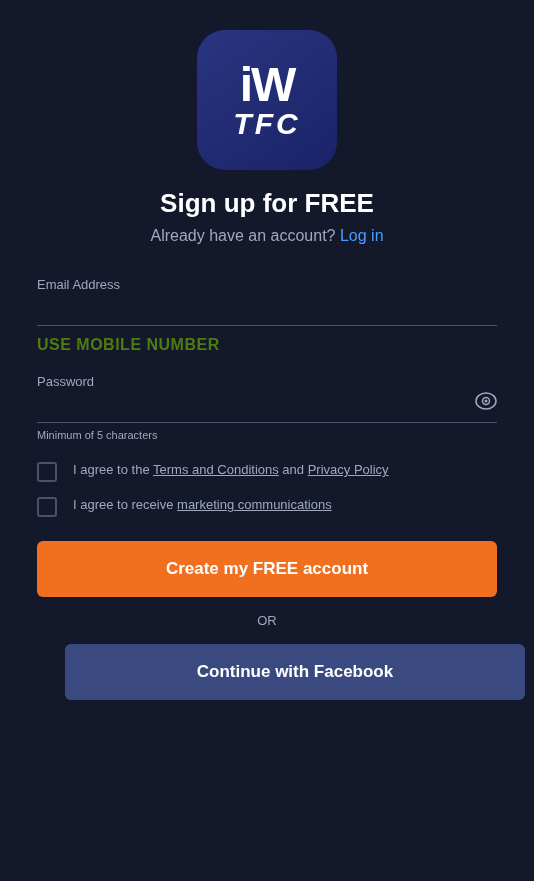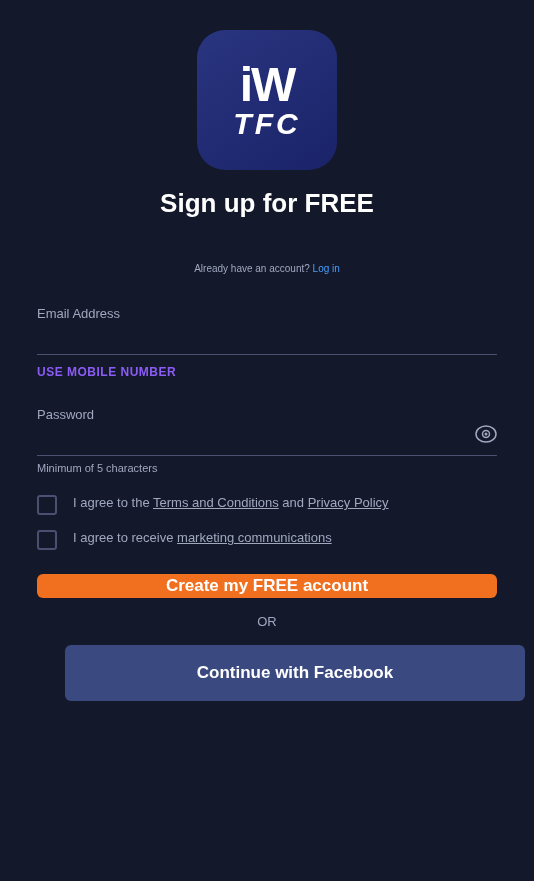--- a/index.html
+++ b/index.html
@@ -55,25 +55,24 @@
 
     .title {
       font-size: 26px;
       font-weight: 700;
       color: white;
       margin-bottom: 8px;
       text-align: center;
     }
 
     .subtitle {
-      font-size: 10px;
+      font-size: 16px;
       color: #a0a8c0;
       margin-bottom: 32px;
       text-align: right;
-      margin-top: 36px;
     }
 
     .subtitle a {
       color: #4a9eff;
       text-decoration: none;
     }
 
     
     .form-section {
       width: 100%;
@@ -110,26 +109,26 @@
     .eye-icon {
       position: absolute;
       right: 0;
       bottom: 8px;
       color: #a0a8c0;
       cursor: pointer;
       font-size: 18px;
     }
 
     .use-mobile {
-      color: #8b5cf6;
-      font-size: 12px;
+      color: #4d7c0f;
+      font-size: 16px;
       font-weight: 700;
       letter-spacing: 0.5px;
       cursor: pointer;
-      margin: 10px 0 28px;
+      margin: 10px 0 20px;
       display: block;
     }
 
     .hint-text {
       font-size: 11px;
       color: #a0a8c0;
       margin-top: 6px;
       margin-bottom: 16px;
     }
 
@@ -174,21 +173,21 @@
     }
 
     .checkbox-label a {
       color: #a0a8c0;
       text-decoration: underline;
     }
 
     
     .btn-create {
       width: 100%;
-      padding: 2px;
+      padding: 18px;
       background: #f07020;
       border: none;
       border-radius: 6px;
       color: white;
       font-size: 17px;
       font-weight: 700;
       cursor: pointer;
       margin-bottom: 16px;
     }
 

